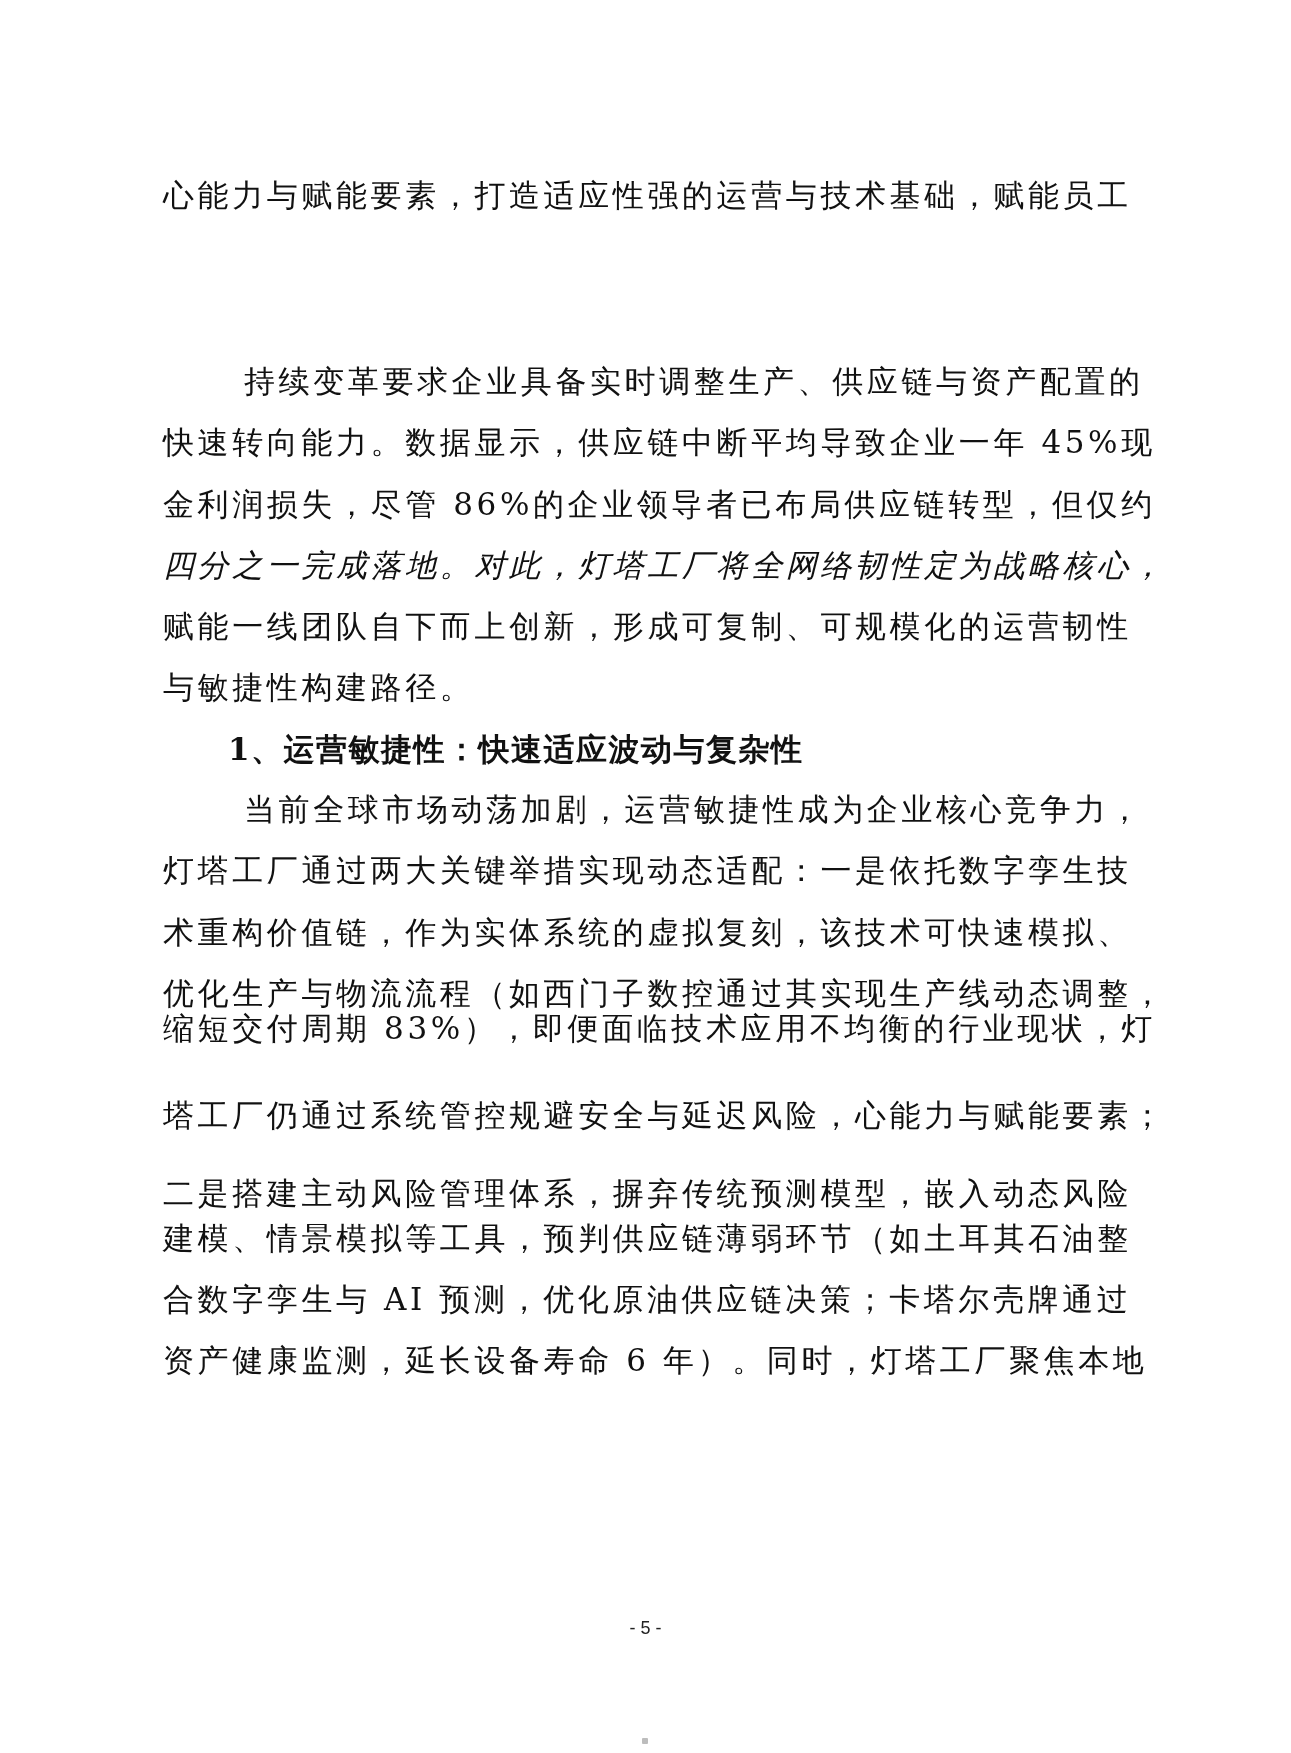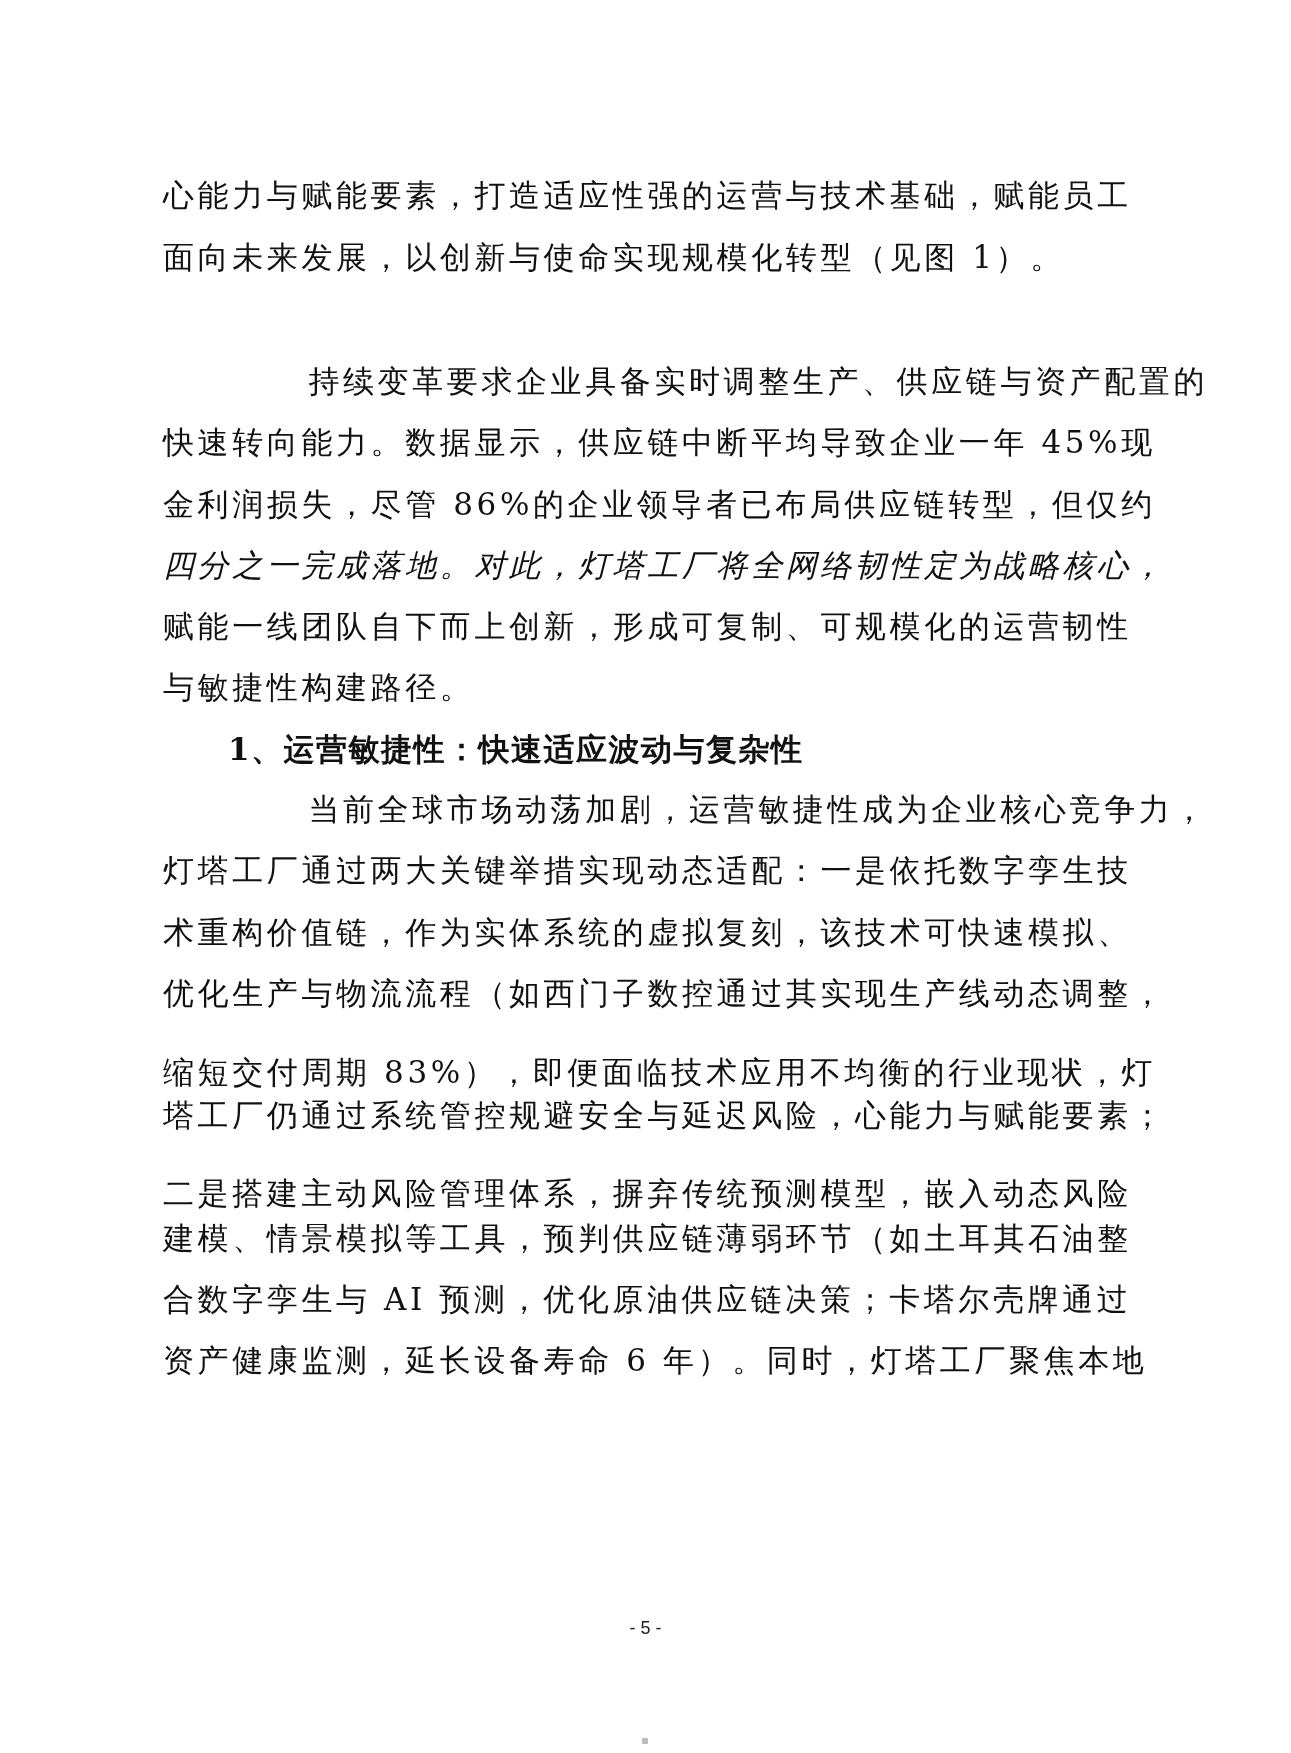--- a/index.html
+++ b/index.html
@@ -24,21 +24,21 @@
   }
   .line {
     position: absolute;
     left: 163px;
     width: 980px;
     font-size: 31px;
     line-height: 40px;
     white-space: nowrap;
     letter-spacing: 3.6px;
   }
-  .line.indent { left: 228px; text-align: right; }
+  .line.indent { left: 244px; }
   .heading {
     position: absolute;
     font-size: 31px;
     line-height: 40px;
     white-space: nowrap;
     font-weight: bold;
     letter-spacing: 1.5px;
   }
   .page-number {
     position: absolute;
@@ -59,37 +59,36 @@
     border-radius: 1px;
     background: #bdbdbd;
   }
 </style>
 </head>
 <body>
 
 <div class="page">
 
   <div class="line" style="top:175px;">心能力与赋能要素，打造适应性强的运营与技术基础，赋能员工</div>
-  <div class="line" style="top:237px;">面向未来发展，以创新与使命实现规模化转型（见图 1）。</div>
 
 
   <div class="line indent" style="top:361px;">持续变革要求企业具备实时调整生产、供应链与资产配置的</div>
   <div class="line" style="top:422px;">快速转向能力。数据显示，供应链中断平均导致企业一年 45%现</div>
   <div class="line" style="top:484px;">金利润损失，尽管 86%的企业领导者已布局供应链转型，但仅约</div>
   <div class="line" style="top:545px;font-style:italic;">四分之一完成落地。对此，灯塔工厂将全网络韧性定为战略核心，</div>
   <div class="line" style="top:606px;">赋能一线团队自下而上创新，形成可复制、可规模化的运营韧性</div>
   <div class="line" style="top:667px;">与敏捷性构建路径。</div>
 
   <div class="heading" style="left:228px; top:729px;">1、运营敏捷性：快速适应波动与复杂性</div>
 
   <div class="line indent" style="top:789px;">当前全球市场动荡加剧，运营敏捷性成为企业核心竞争力，</div>
   <div class="line" style="top:850px;">灯塔工厂通过两大关键举措实现动态适配：一是依托数字孪生技</div>
   <div class="line" style="top:912px;">术重构价值链，作为实体系统的虚拟复刻，该技术可快速模拟、</div>
   <div class="line" style="top:973px;">优化生产与物流流程（如西门子数控通过其实现生产线动态调整，</div>
-  <div class="line" style="top:1052px;text-align:center;">缩短交付周期 83%），即便面临技术应用不均衡的行业现状，灯</div>
+  <div class="line" style="top:1008px;text-align:center;">缩短交付周期 83%），即便面临技术应用不均衡的行业现状，灯</div>
   <div class="line" style="top:1095px;">塔工厂仍通过系统管控规避安全与延迟风险，心能力与赋能要素；</div>
   <div class="line" style="top:1157px;margin-top:16px;">二是搭建主动风险管理体系，摒弃传统预测模型，嵌入动态风险</div>
   <div class="line" style="top:1218px;">建模、情景模拟等工具，预判供应链薄弱环节（如土耳其石油整</div>
   <div class="line" style="top:1279px;">合数字孪生与 AI 预测，优化原油供应链决策；卡塔尔壳牌通过</div>
   <div class="line" style="top:1340px;">资产健康监测，延长设备寿命 6 年）。同时，灯塔工厂聚焦本地</div>
 
   <div class="page-number">- 5 -</div>
 
   <div class="scan-dot"></div>
 </div>

